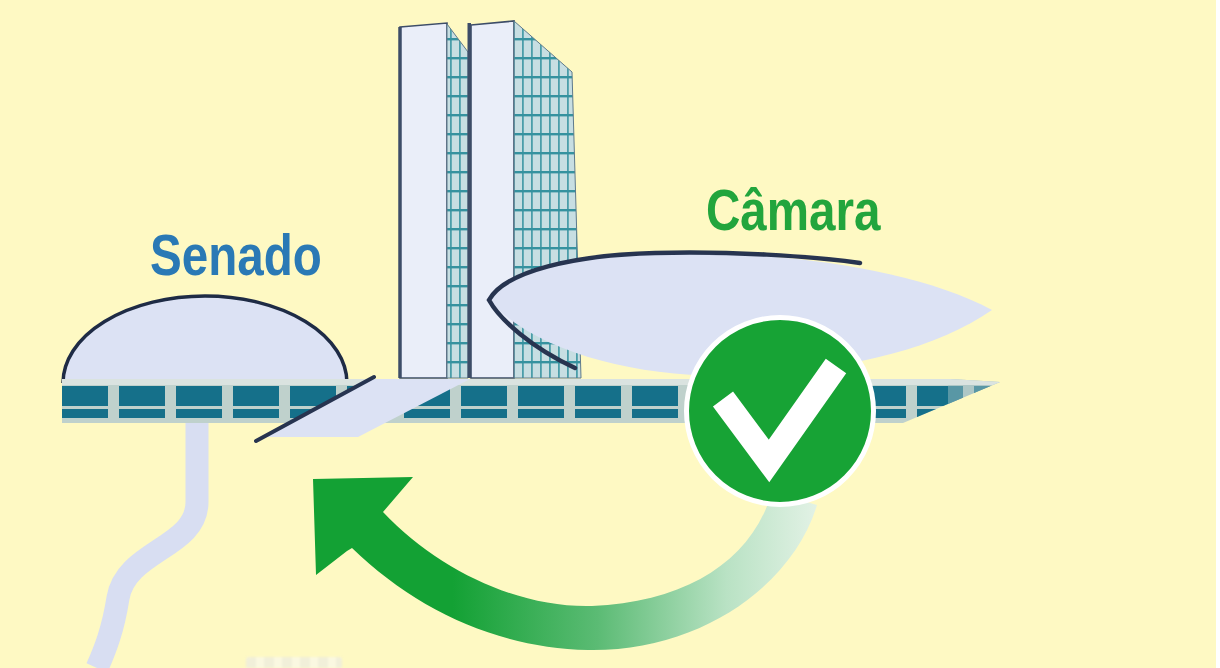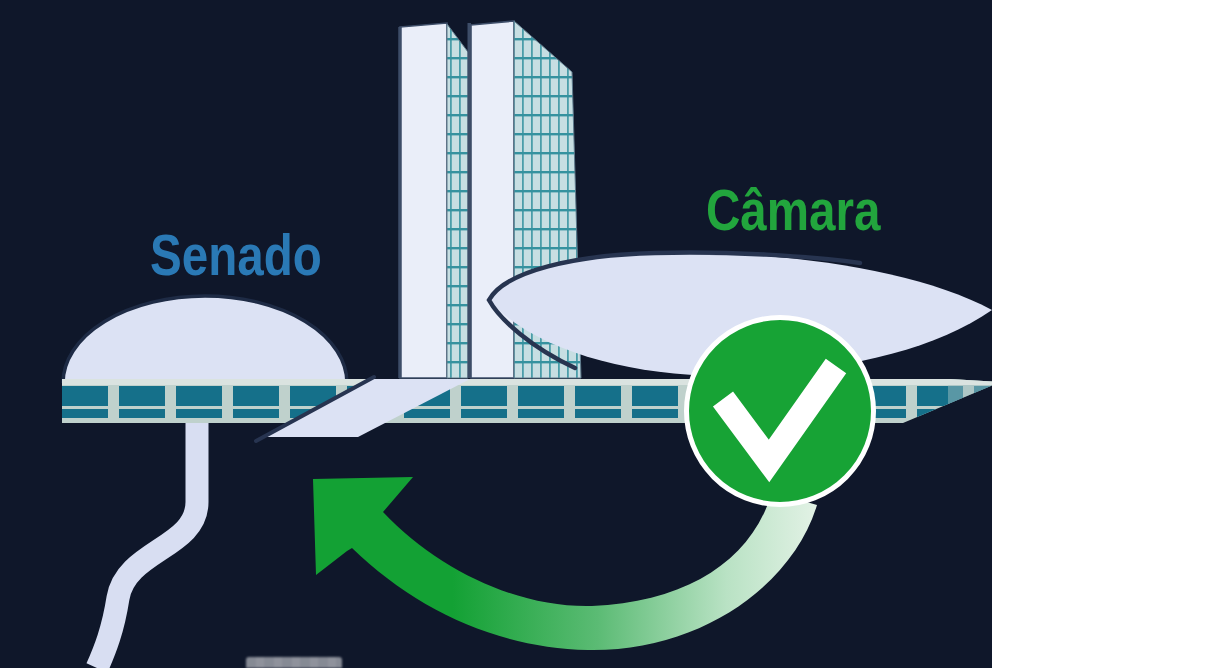--- a/index.html
+++ b/index.html
@@ -1,18 +1,18 @@
 <!DOCTYPE html>
 <html><head>
 <meta charset="utf-8">
 <style>
   html,body { margin:0; padding:0; background:#ffffff; }
   .stage {
-    position:relative; width:992px; height:668px; overflow:hidden;
-    background:#0f172a; font-family:"Liberation Sans", sans-serif;
+    position:relative; width:1216px; height:668px; overflow:hidden;
+    background:#fef9c3; font-family:"Liberation Sans", sans-serif;
   }
   .scene { position:absolute; left:0; top:0; }
   .label {
     position:absolute; font-weight:bold; line-height:1;
     transform:scaleX(.82); transform-origin:0 0; white-space:nowrap;
   }
   .label-senado { left:150px; top:226px; font-size:58px; color:#2A79B5; }
   .label-camara { left:706px; top:181px; font-size:58px; color:#22A53D; }
   .remnant {
     position:absolute; left:246px; top:657px; width:96px; height:11px;

